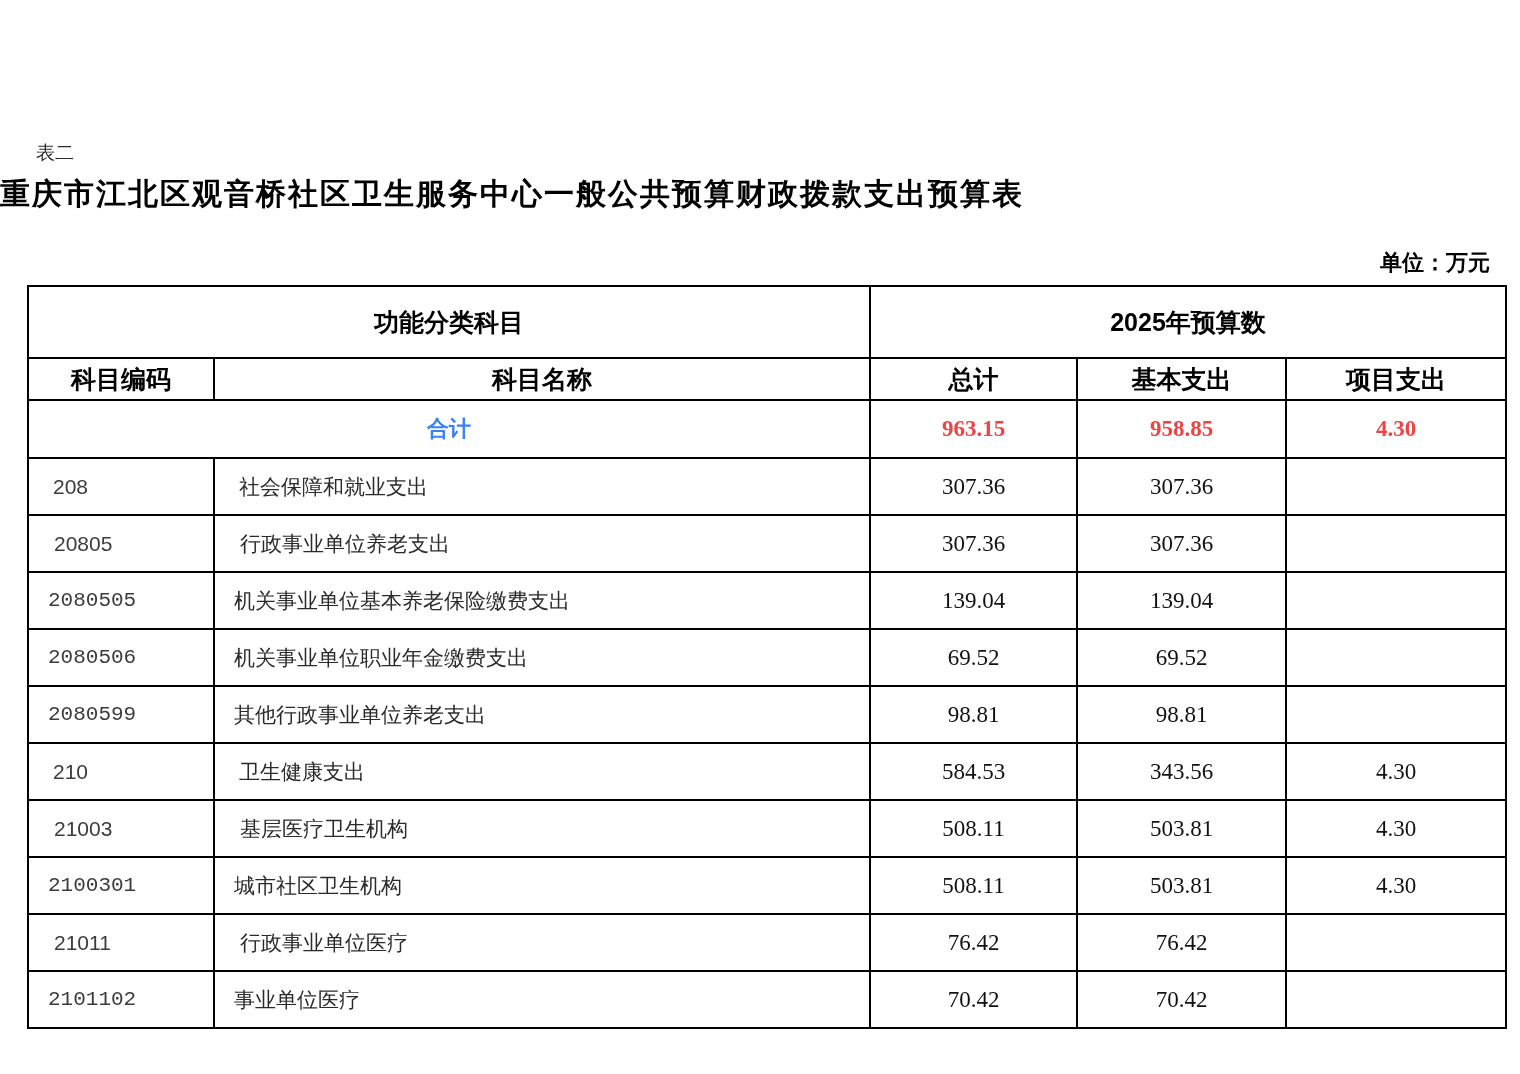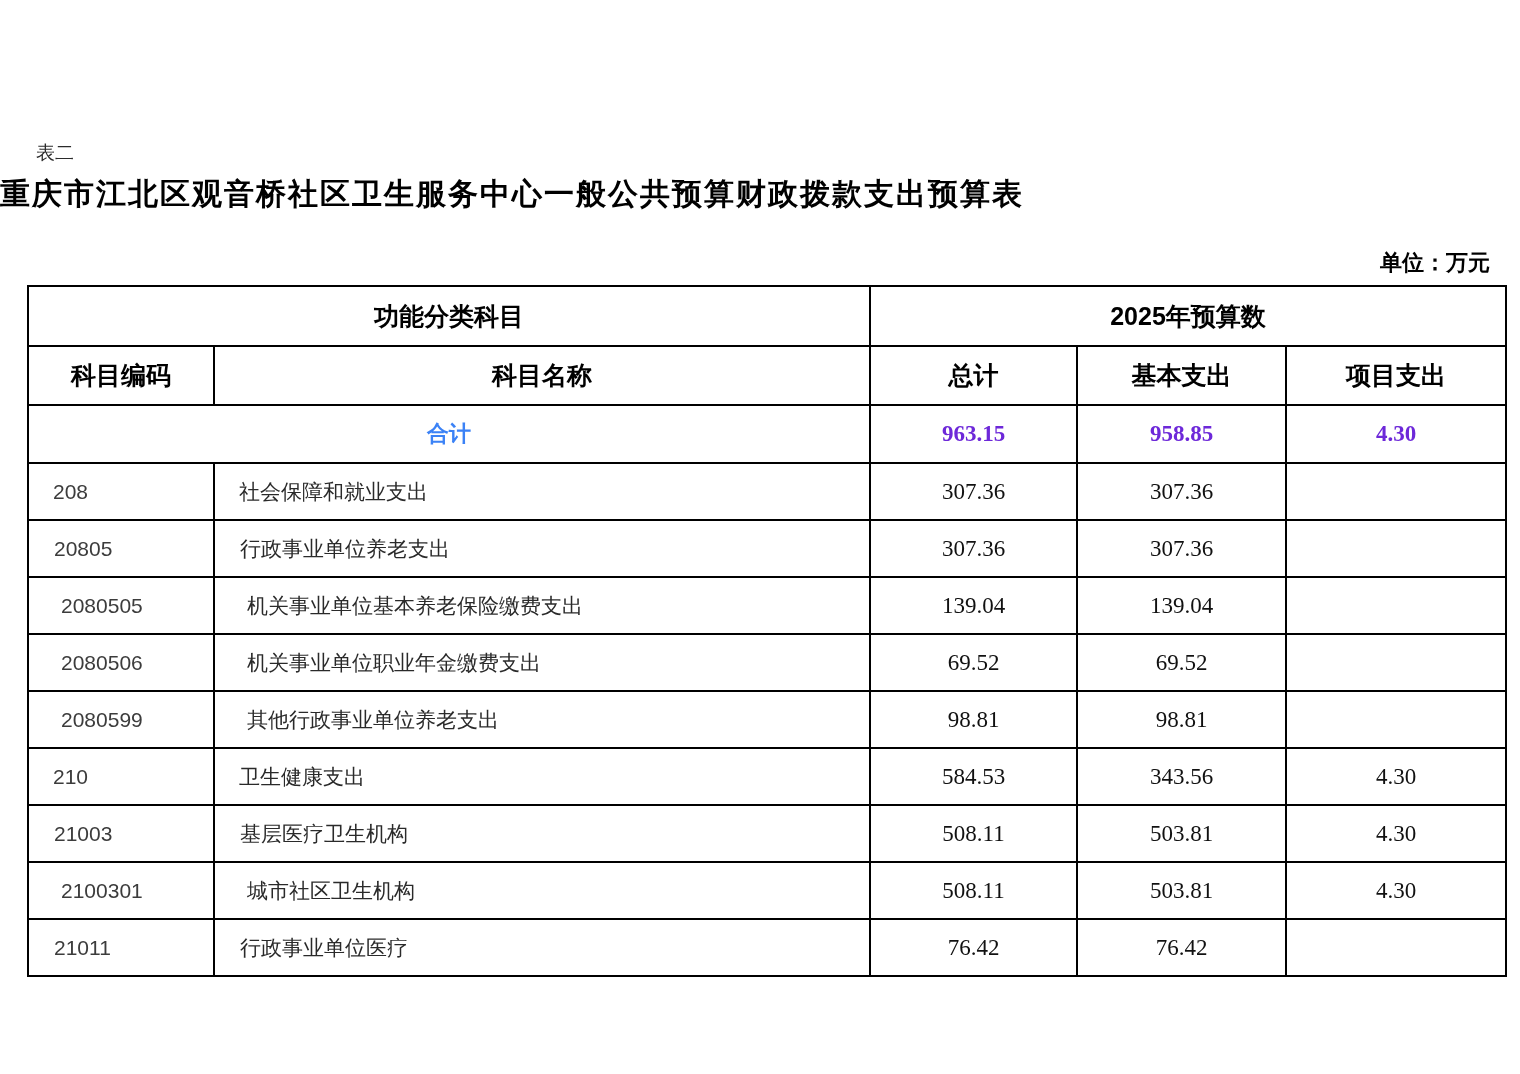--- a/index.html
+++ b/index.html
@@ -35,51 +35,51 @@
     width:1478px;
     border-collapse:collapse; table-layout:fixed;
     background:#ffffff;
   }
   table.budget td {
     border:2px solid #000000;
     vertical-align:middle;
     overflow:hidden;
     white-space:nowrap;
   }
-  tr.r-h1 { height:60px; }
-  tr.r-h2 { height:59px;margin-left:48px; }
+  tr.r-h1 { height:72px; }
+  tr.r-h2 { height:42px;margin-left:48px; }
   tr.r-total { height:58px; }
   tr.r-data { height:57px; }
 
   .hdr {
     font-family:"Liberation Sans", sans-serif;
     font-weight:700; font-size:25px;
     text-align:center; color:#000000;
   }
   .num {
     font-family:"Liberation Serif", serif;
     font-size:23px; text-align:center; color:#111111;
   }
-  .num-bold { font-weight:700; color:#6d28d9; }
+  .num-bold { font-weight:700; color:#ef4444; }
   .total-label {
     font-family:"Liberation Serif", serif;
     font-size:22px; font-weight:700;
     text-align:center; color:#3b82f6;
   }
   .code {
     font-family:"Liberation Sans", sans-serif;
     font-size:21px; color:#3c3c3c; text-align:left;
   }
   .name {
     font-family:"Liberation Serif", serif;
     font-size:21px; color:#2a2a2a; text-align:left;
   }
   .lv0 { padding-left:24px; }
   .lv1 { padding-left:25px; }
-  .lv2 { padding-left:32px; }
+  .lv2 { padding-left:19px;font-family:Liberation Mono, monospace; }
 </style>
 </head>
 <body>
 
 <div class="page">
 
   <div class="table-label">表二</div>
 
   <div class="doc-title">重庆市江北区观音桥社区卫生服务中心一般公共预算财政拨款支出预算表</div>
 
@@ -169,16 +169,23 @@
     <td class="num">503.81</td>
     <td class="num">4.30</td>
   </tr>
         <tr class="r-data">
     <td class="code lv1">21011</td>
     <td class="name lv1">行政事业单位医疗</td>
     <td class="num">76.42</td>
     <td class="num">76.42</td>
     <td class="num"></td>
   </tr>
+        <tr class="r-data">
+    <td class="code lv2">2101102</td>
+    <td class="name lv2">事业单位医疗</td>
+    <td class="num">70.42</td>
+    <td class="num">70.42</td>
+    <td class="num"></td>
+  </tr>
       </tbody>
   </table>
 
 </div>
 
 </body></html>

